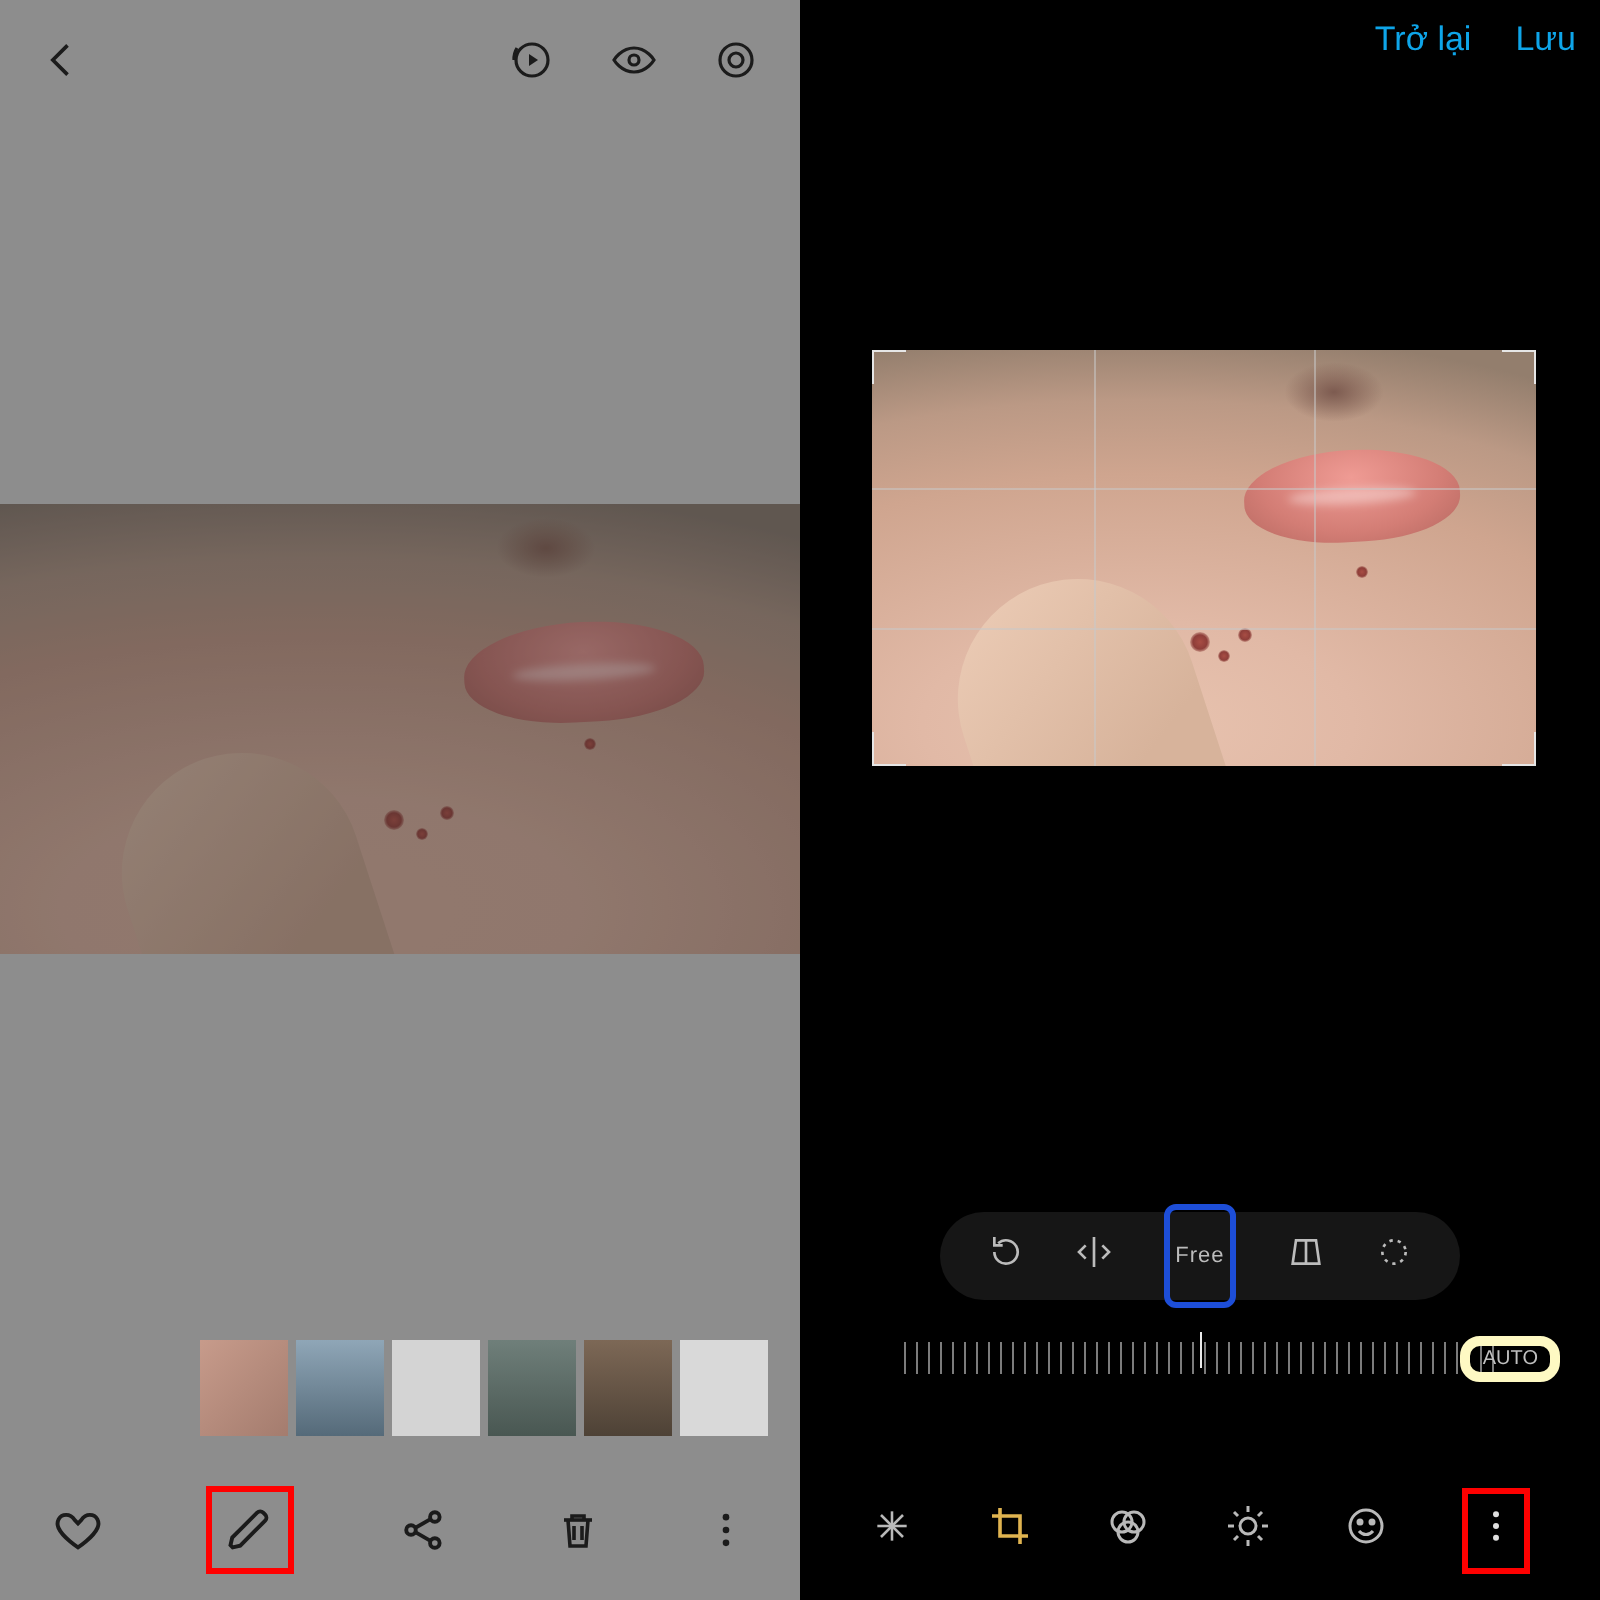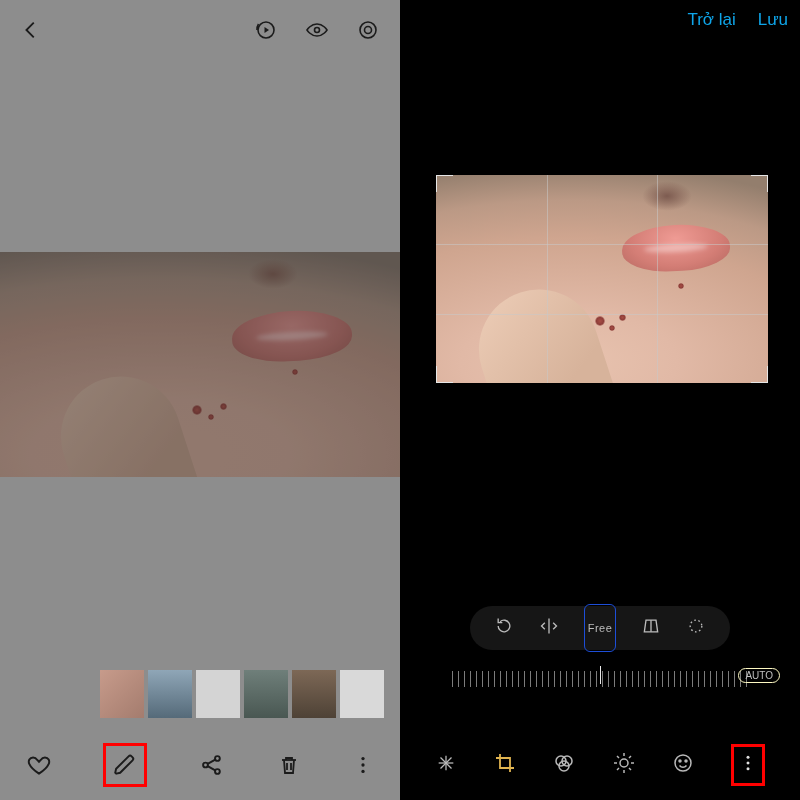--- a/index.html
+++ b/index.html
@@ -56,27 +56,27 @@
   .gv1{left:33.3%; top:0; bottom:0; width:1px;} .gv2{left:66.6%; top:0; bottom:0; width:1px;}
   .gh1{top:33.3%; left:0; right:0; height:1px;} .gh2{top:66.6%; left:0; right:0; height:1px;}
   .corner{position:absolute; width:18px; height:18px; border:2px solid #e6e6e6;}
   .tl{top:-1px; left:-1px; border-right:none; border-bottom:none;}
   .tr{top:-1px; right:-1px; border-left:none; border-bottom:none;}
   .bl{bottom:-1px; left:-1px; border-right:none; border-top:none;}
   .br{bottom:-1px; right:-1px; border-left:none; border-top:none;}
 
   
   .pill{ position:absolute; bottom:150px; left:50%; transform:translateX(-50%); width:260px; height:44px; border-radius:22px; background:#161616; display:flex; align-items:center; justify-content:space-evenly; color:#bcbcbc;}
-  .pill .mini{font-size:11px; border:1px solid #1d4ed8; border-radius:6px; padding:17px 3px; letter-spacing:.5px;}
+  .pill .mini{font-size:11px; border:3px solid #1d4ed8; border-radius:6px; padding:17px 3px; letter-spacing:.5px;}
 
   
   .ruler{position:absolute; bottom:108px; left:50%; transform:translateX(-50%); width:296px; height:26px; display:flex; align-items:center;}
   .ticks{flex:1; height:16px; background:repeating-linear-gradient(90deg,#7c7c7c 0 1px, transparent 1px 6px);}
   .center-tick{position:absolute; left:50%; top:0; width:1px; height:18px; background:#eaeaea;}
-  .auto-badge{position:absolute; right:-32px; top:2px; font-size:10px; color:#bfbfbf; border:1px solid #fef9c3; border-radius:10px; padding:1px 6px;}
+  .auto-badge{position:absolute; right:-32px; top:2px; font-size:10px; color:#bfbfbf; border:5px solid #fef9c3; border-radius:10px; padding:1px 6px;}
 
   
   .right-bottom{position:absolute; bottom:0; left:0; right:0; height:70px; display:flex; align-items:center; justify-content:space-evenly; color:#b9b9b9;}
   .gold{ color:#e0b450 !important; }
 </style>
 </head>
 <body>
 
 <div class="panel left">
 

